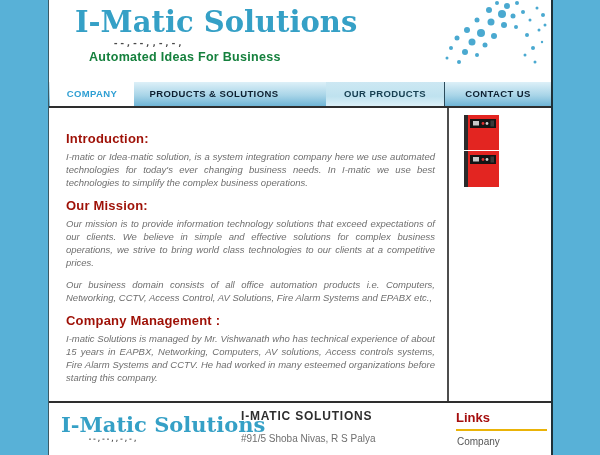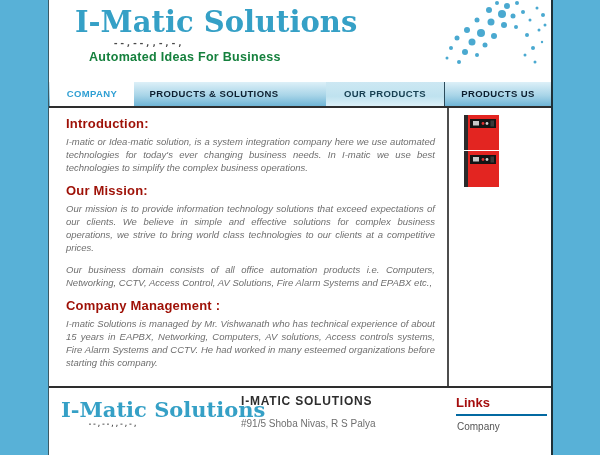--- a/index.html
+++ b/index.html
@@ -37,21 +37,21 @@
     position:absolute;top:0;height:24px;line-height:24px;text-align:center;
     font-size:9.5px;font-weight:bold;letter-spacing:0.4px;color:#0c1f30;cursor:pointer;
   }
   .tab-company{left:1px;width:84px;background:#ffffff;color:#2f9fd3;}
   .tab-products{left:69px;width:192px;}
   .tab-clients{left:277px;width:118px;background:linear-gradient(#cde8f3 0%,#bfe2ef 60%,#dcf0f8 100%);color:#174052;}
   .tab-contact{left:395px;width:107px;border-left:1px solid #2b4b5b;box-sizing:border-box;}
   
   .content{position:relative;min-height:243px;background:#fff;border-bottom:2px solid #2e2e2e;display:flex;}
   .content-left{
-    width:400px;box-sizing:border-box;padding:8px 12px 8px 17px;
+    width:400px;box-sizing:border-box;padding:23px 12px 8px 17px;
     border-right:2px solid #4d4d4d;
   }
   .content-right{flex:1;position:relative;}
   .section h2{
     font-size:13px;font-weight:bold;color:#9e1006;margin:0 0 3px 0;letter-spacing:0.2px;
   }
   .section p{
     font-size:9.5px;color:#6f6f6f;line-height:13px;text-align:justify;margin:4px 0 9px 0;font-style:italic;
   }
   .product-img{position:absolute;left:8px;top:5px;width:48px;height:76px;}
@@ -68,21 +68,21 @@
     font-weight:bold;font-size:6.5px;color:#4a4a4a;letter-spacing:0.6px;
   }
   .footer-mid{position:absolute;left:192px;top:6px;width:205px;}
   .footer-mid h3{
     font-size:12px;font-weight:bold;color:#2e2e2e;letter-spacing:0.8px;margin:0 0 8px 0;
   }
   .addr-line{font-size:10px;color:#6f6f6f;line-height:15.5px;}
   .footer-links{position:absolute;left:407px;top:5px;width:91px;}
   .footer-links h3{
     font-size:13px;font-weight:bold;color:#a50d0d;margin:0;padding:2px 0 4px 0;
-    border-bottom:2px solid #0369a1;
+    border-bottom:2px solid #eab308;
   }
   .flink{
     font-size:10px;color:#555555;padding:5px 0 4px 1px;
     border-bottom:2px solid #8fc8e0;cursor:pointer;
   }
   .flink:last-child{border-bottom:none;}
 </style>
 </head>
 <body>
 
@@ -131,21 +131,21 @@
             <circle cx="108" cy="25" r="1.5"></circle>
         </g>
       </svg>
     </div>
   </div>
 
   <div class="nav">
     <div class="tab tab-company">COMPANY</div>
     <div class="tab tab-products">PRODUCTS &amp; SOLUTIONS</div>
     <div class="tab tab-clients">OUR PRODUCTS</div>
-    <div class="tab tab-contact">PRODUCTS US</div>
+    <div class="tab tab-contact">CONTACT US</div>
   </div>
 
   <div class="content">
     <div class="content-left">
       <div class="section">
         <h2>Introduction:</h2>
         <p>I-matic or Idea-matic solution, is a system integration company here we use automated technologies for today's ever changing business needs. In I-matic we use best technologies to simplify the complex business operations.</p>
       </div>
       <div class="section">
         <h2>Our Mission:</h2>

